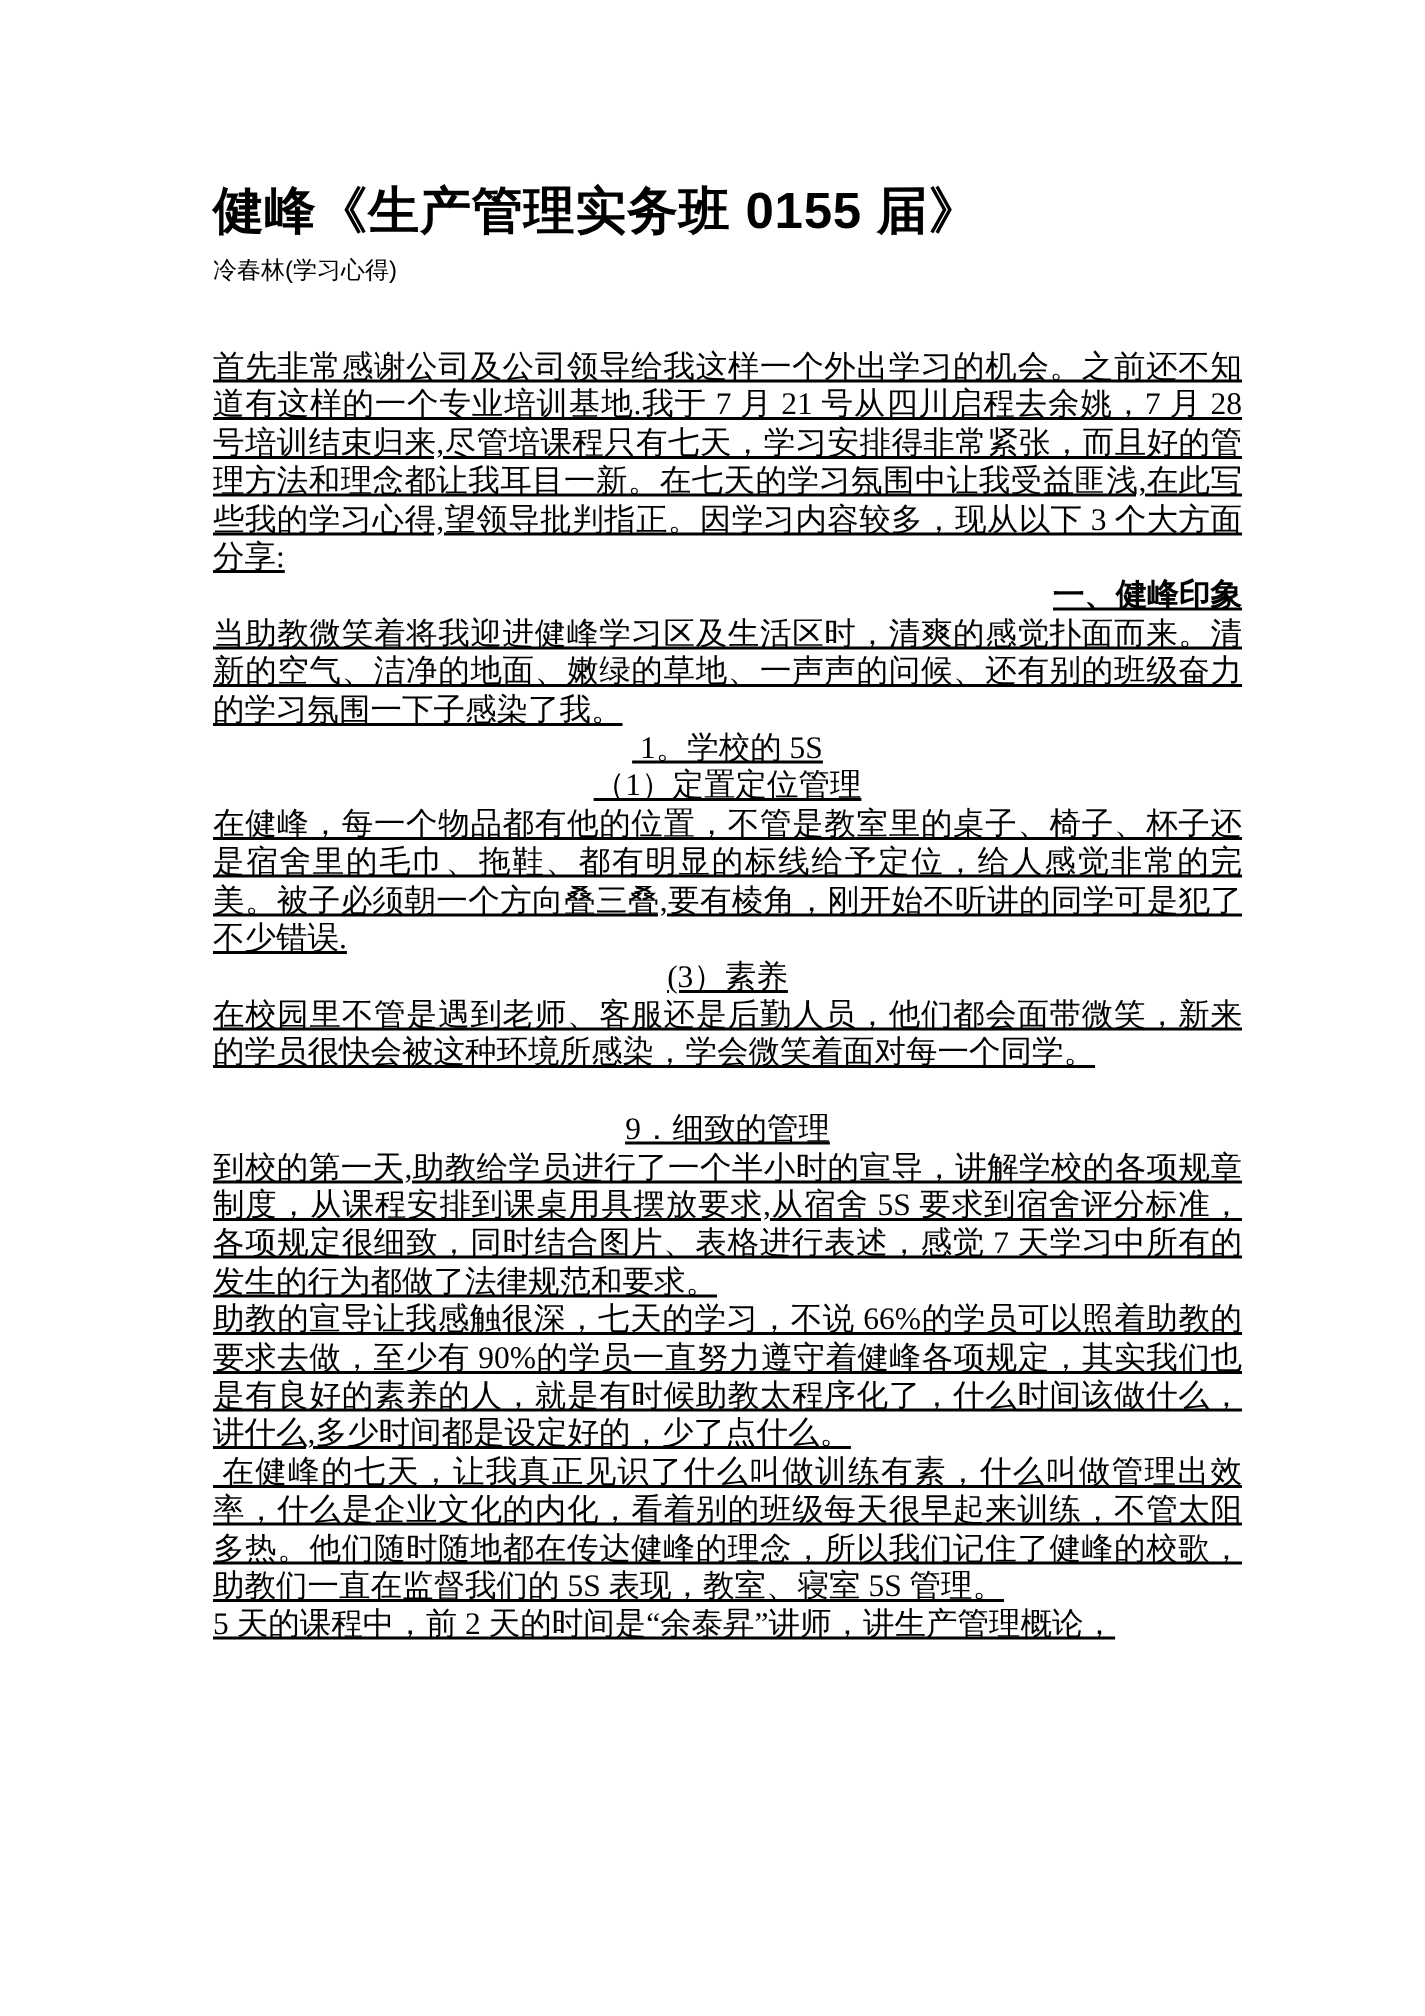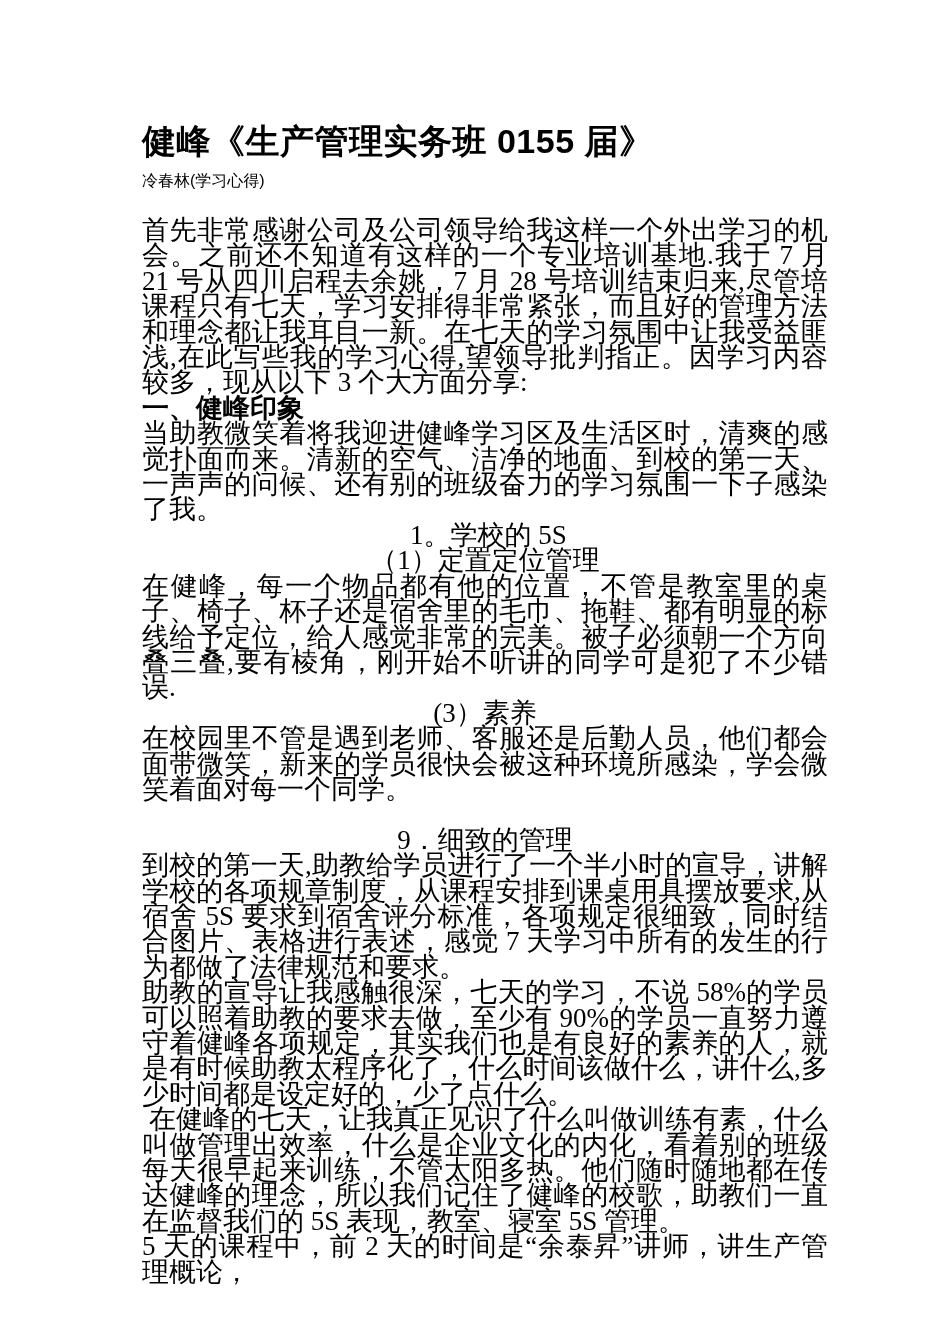--- a/index.html
+++ b/index.html
@@ -31,59 +31,60 @@
     white-space: nowrap;
   }
   .doc-author {
     margin: 2px 0 0 0;
     font-family: "Liberation Sans", "DejaVu Sans", sans-serif;
     font-weight: 400;
     font-size: 16px;
     line-height: 30px;
   }
   .doc-body {
-    margin-top: 22px;
+    margin-top: 36px;
     font-family: "Liberation Serif", "DejaVu Serif", serif;
-    font-size: 27px;
+    font-size: 21px;
     line-height: 25.4px;
     text-align: justify;
+    text-decoration: underline;
   }
   .doc-body p {
     margin: 0;
     padding: 0;
   }
   .h-bold {
     font-family: "Liberation Sans", "DejaVu Sans", sans-serif;
     font-weight: 700;
-    text-align: left;
+    text-align: right;
   }
   .sub {
     text-align: center;
   }
   .blank {
     height: 25.4px;
   }
 </style>
 </head>
 <body>
 
 <div class="sheet">
   <div class="content">
     <h1 class="doc-title">健峰《生产管理实务班 0155 届》</h1>
     <div class="doc-author">冷春林(学习心得)</div>
     <div class="doc-body">
       <p class="para">首先非常感谢公司及公司领导给我这样一个外出学习的机会。之前还不知道有这样的一个专业培训基地.我于 7 月 21 号从四川启程去余姚，7 月 28 号培训结束归来,尽管培课程只有七天，学习安排得非常紧张，而且好的管理方法和理念都让我耳目一新。在七天的学习氛围中让我受益匪浅,在此写些我的学习心得,望领导批判指正。因学习内容较多，现从以下 3 个大方面分享:</p>
       <p class="h-bold">一、健峰印象</p>
-      <p class="para">当助教微笑着将我迎进健峰学习区及生活区时，清爽的感觉扑面而来。清新的空气、洁净的地面、到校的第一天、一声声的问候、还有别的班级奋力的学习氛围一下子感染了我。</p>
+      <p class="para">当助教微笑着将我迎进健峰学习区及生活区时，清爽的感觉扑面而来。清新的空气、洁净的地面、嫩绿的草地、一声声的问候、还有别的班级奋力的学习氛围一下子感染了我。</p>
       <p class="sub">&nbsp;1。学校的 5S</p>
       <p class="sub">（1）定置定位管理</p>
       <p class="para">在健峰，每一个物品都有他的位置，不管是教室里的桌子、椅子、杯子还是宿舍里的毛巾、拖鞋、都有明显的标线给予定位，给人感觉非常的完美。被子必须朝一个方向叠三叠,要有棱角，刚开始不听讲的同学可是犯了不少错误.</p>
       <p class="sub">(3）素养</p>
       <p class="para">在校园里不管是遇到老师、客服还是后勤人员，他们都会面带微笑，新来的学员很快会被这种环境所感染，学会微笑着面对每一个同学。</p>
       <p class="blank"></p>
       <p class="sub">9．细致的管理</p>
       <p class="para">到校的第一天,助教给学员进行了一个半小时的宣导，讲解学校的各项规章制度，从课程安排到课桌用具摆放要求,从宿舍 5S 要求到宿舍评分标准，各项规定很细致，同时结合图片、表格进行表述，感觉 7 天学习中所有的发生的行为都做了法律规范和要求。</p>
-      <p class="para">助教的宣导让我感触很深，七天的学习，不说 58%的学员可以照着助教的要求去做，至少有 90%的学员一直努力遵守着健峰各项规定，其实我们也是有良好的素养的人，就是有时候助教太程序化了，什么时间该做什么，讲什么,多少时间都是设定好的，少了点什么。</p>
+      <p class="para">助教的宣导让我感触很深，七天的学习，不说 66%的学员可以照着助教的要求去做，至少有 90%的学员一直努力遵守着健峰各项规定，其实我们也是有良好的素养的人，就是有时候助教太程序化了，什么时间该做什么，讲什么,多少时间都是设定好的，少了点什么。</p>
       <p class="para">&nbsp;在健峰的七天，让我真正见识了什么叫做训练有素，什么叫做管理出效率，什么是企业文化的内化，看着别的班级每天很早起来训练，不管太阳多热。他们随时随地都在传达健峰的理念，所以我们记住了健峰的校歌，助教们一直在监督我们的 5S 表现，教室、寝室 5S 管理。</p>
       <p class="para">5 天的课程中，前 2 天的时间是“余泰昇”讲师，讲生产管理概论，</p>
     </div>
   </div>
 </div>
 
 </body></html>

